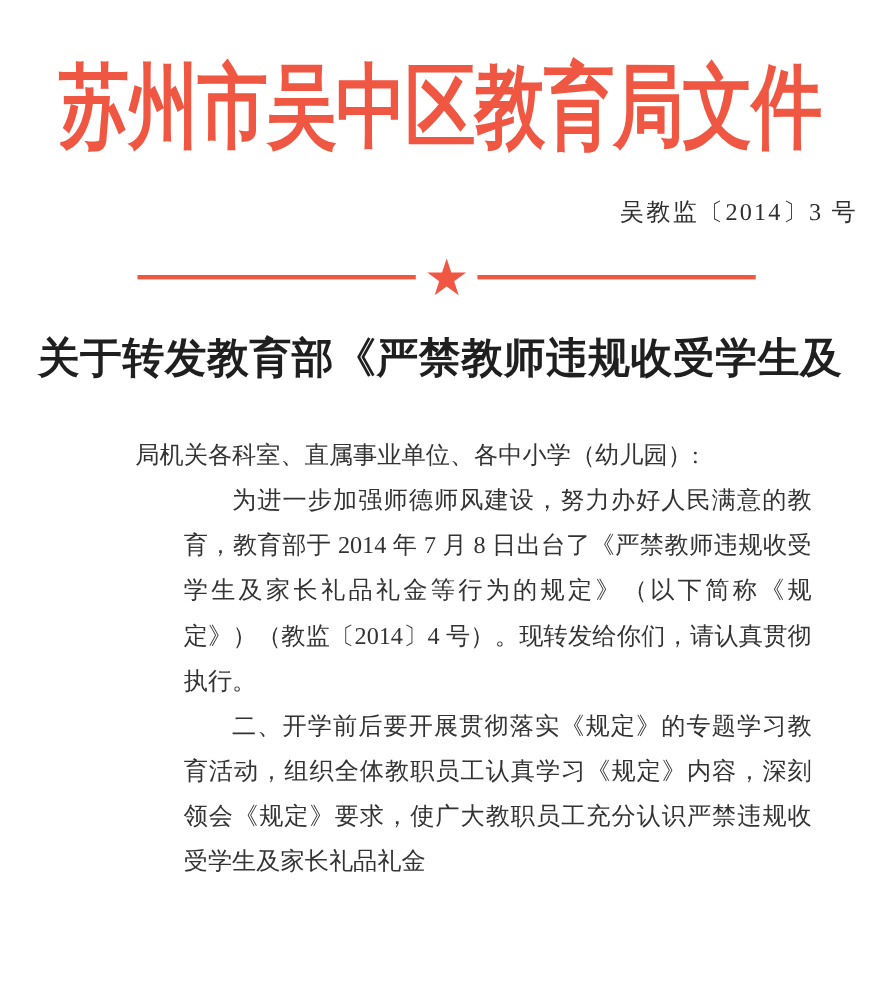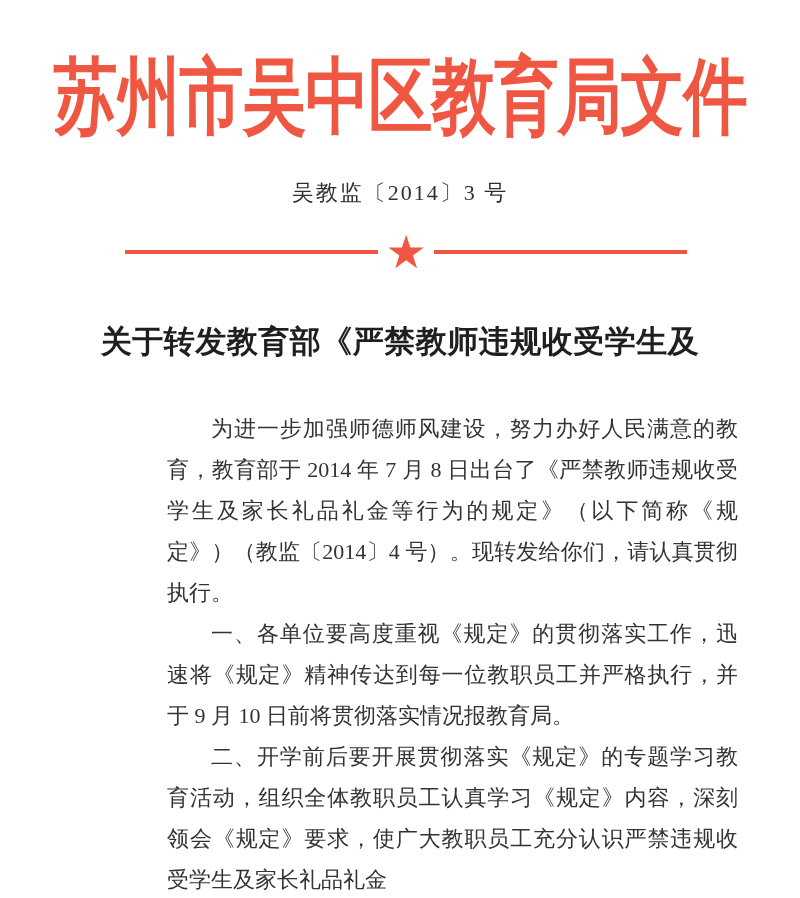--- a/index.html
+++ b/index.html
@@ -22,21 +22,21 @@
     font-size: 64px;
     line-height: 64px;
     letter-spacing: -1px;
     color: #ef5742;
     transform: scaleY(1.3);
     transform-origin: top center;
     white-space: nowrap;
   }
   .doc-number {
     margin-top: 59px;
-    text-align: center;
+    text-align: right;
     font-size: 22px;
     line-height: 30px;
     letter-spacing: 2px;
     color: #2f2f2f;
   }
   .red-rule {
     display: flex;
     align-items: center;
     margin: 21px 93px 0 105px;
     height: 46px;
@@ -47,24 +47,24 @@
     background: #f05742;
   }
   .red-rule .star {
     font-size: 46px;
     line-height: 1;
     color: #f05742;
     margin: 0 7px;
     font-family: "DejaVu Sans", sans-serif;
   }
   .notice-title {
-    margin-top: 42px;
+    margin-top: 27px;
     text-align: center;
     font-weight: 700;
-    font-size: 31px;
+    font-size: 38px;
     line-height: 49px;
     color: #1f1f1f;
     letter-spacing: 0.5px;
   }
   .body-text {
     margin: 42px 82px 0 103px;
     width: 615px;
     font-size: 22px;
     line-height: 41px;
     text-align: justify;
@@ -88,18 +88,18 @@
     <div class="seg"></div>
     <div class="star">★</div>
     <div class="seg"></div>
   </div>
 
   <div class="notice-title">
     <div>关于转发教育部《严禁教师违规收受学生及</div>
   </div>
 
   <div class="body-text">
+    <p>局机关各科室、直属事业单位、各中小学（幼儿园）:</p>
     <p class="indent">为进一步加强师德师风建设，努力办好人民满意的教育，教育部于 2014 年 7 月 8 日出台了《严禁教师违规收受学生及家长礼品礼金等行为的规定》（以下简称《规定》）（教监〔2014〕4 号）。现转发给你们，请认真贯彻执行。</p>
-    <p class="indent">一、各单位要高度重视《规定》的贯彻落实工作，迅速将《规定》精神传达到每一位教职员工并严格执行，并于 9 月 10 日前将贯彻落实情况报教育局。</p>
     <p class="indent">二、开学前后要开展贯彻落实《规定》的专题学习教育活动，组织全体教职员工认真学习《规定》内容，深刻领会《规定》要求，使广大教职员工充分认识严禁违规收受学生及家长礼品礼金</p>
   </div>
 
 </div>
 
 </body></html>

